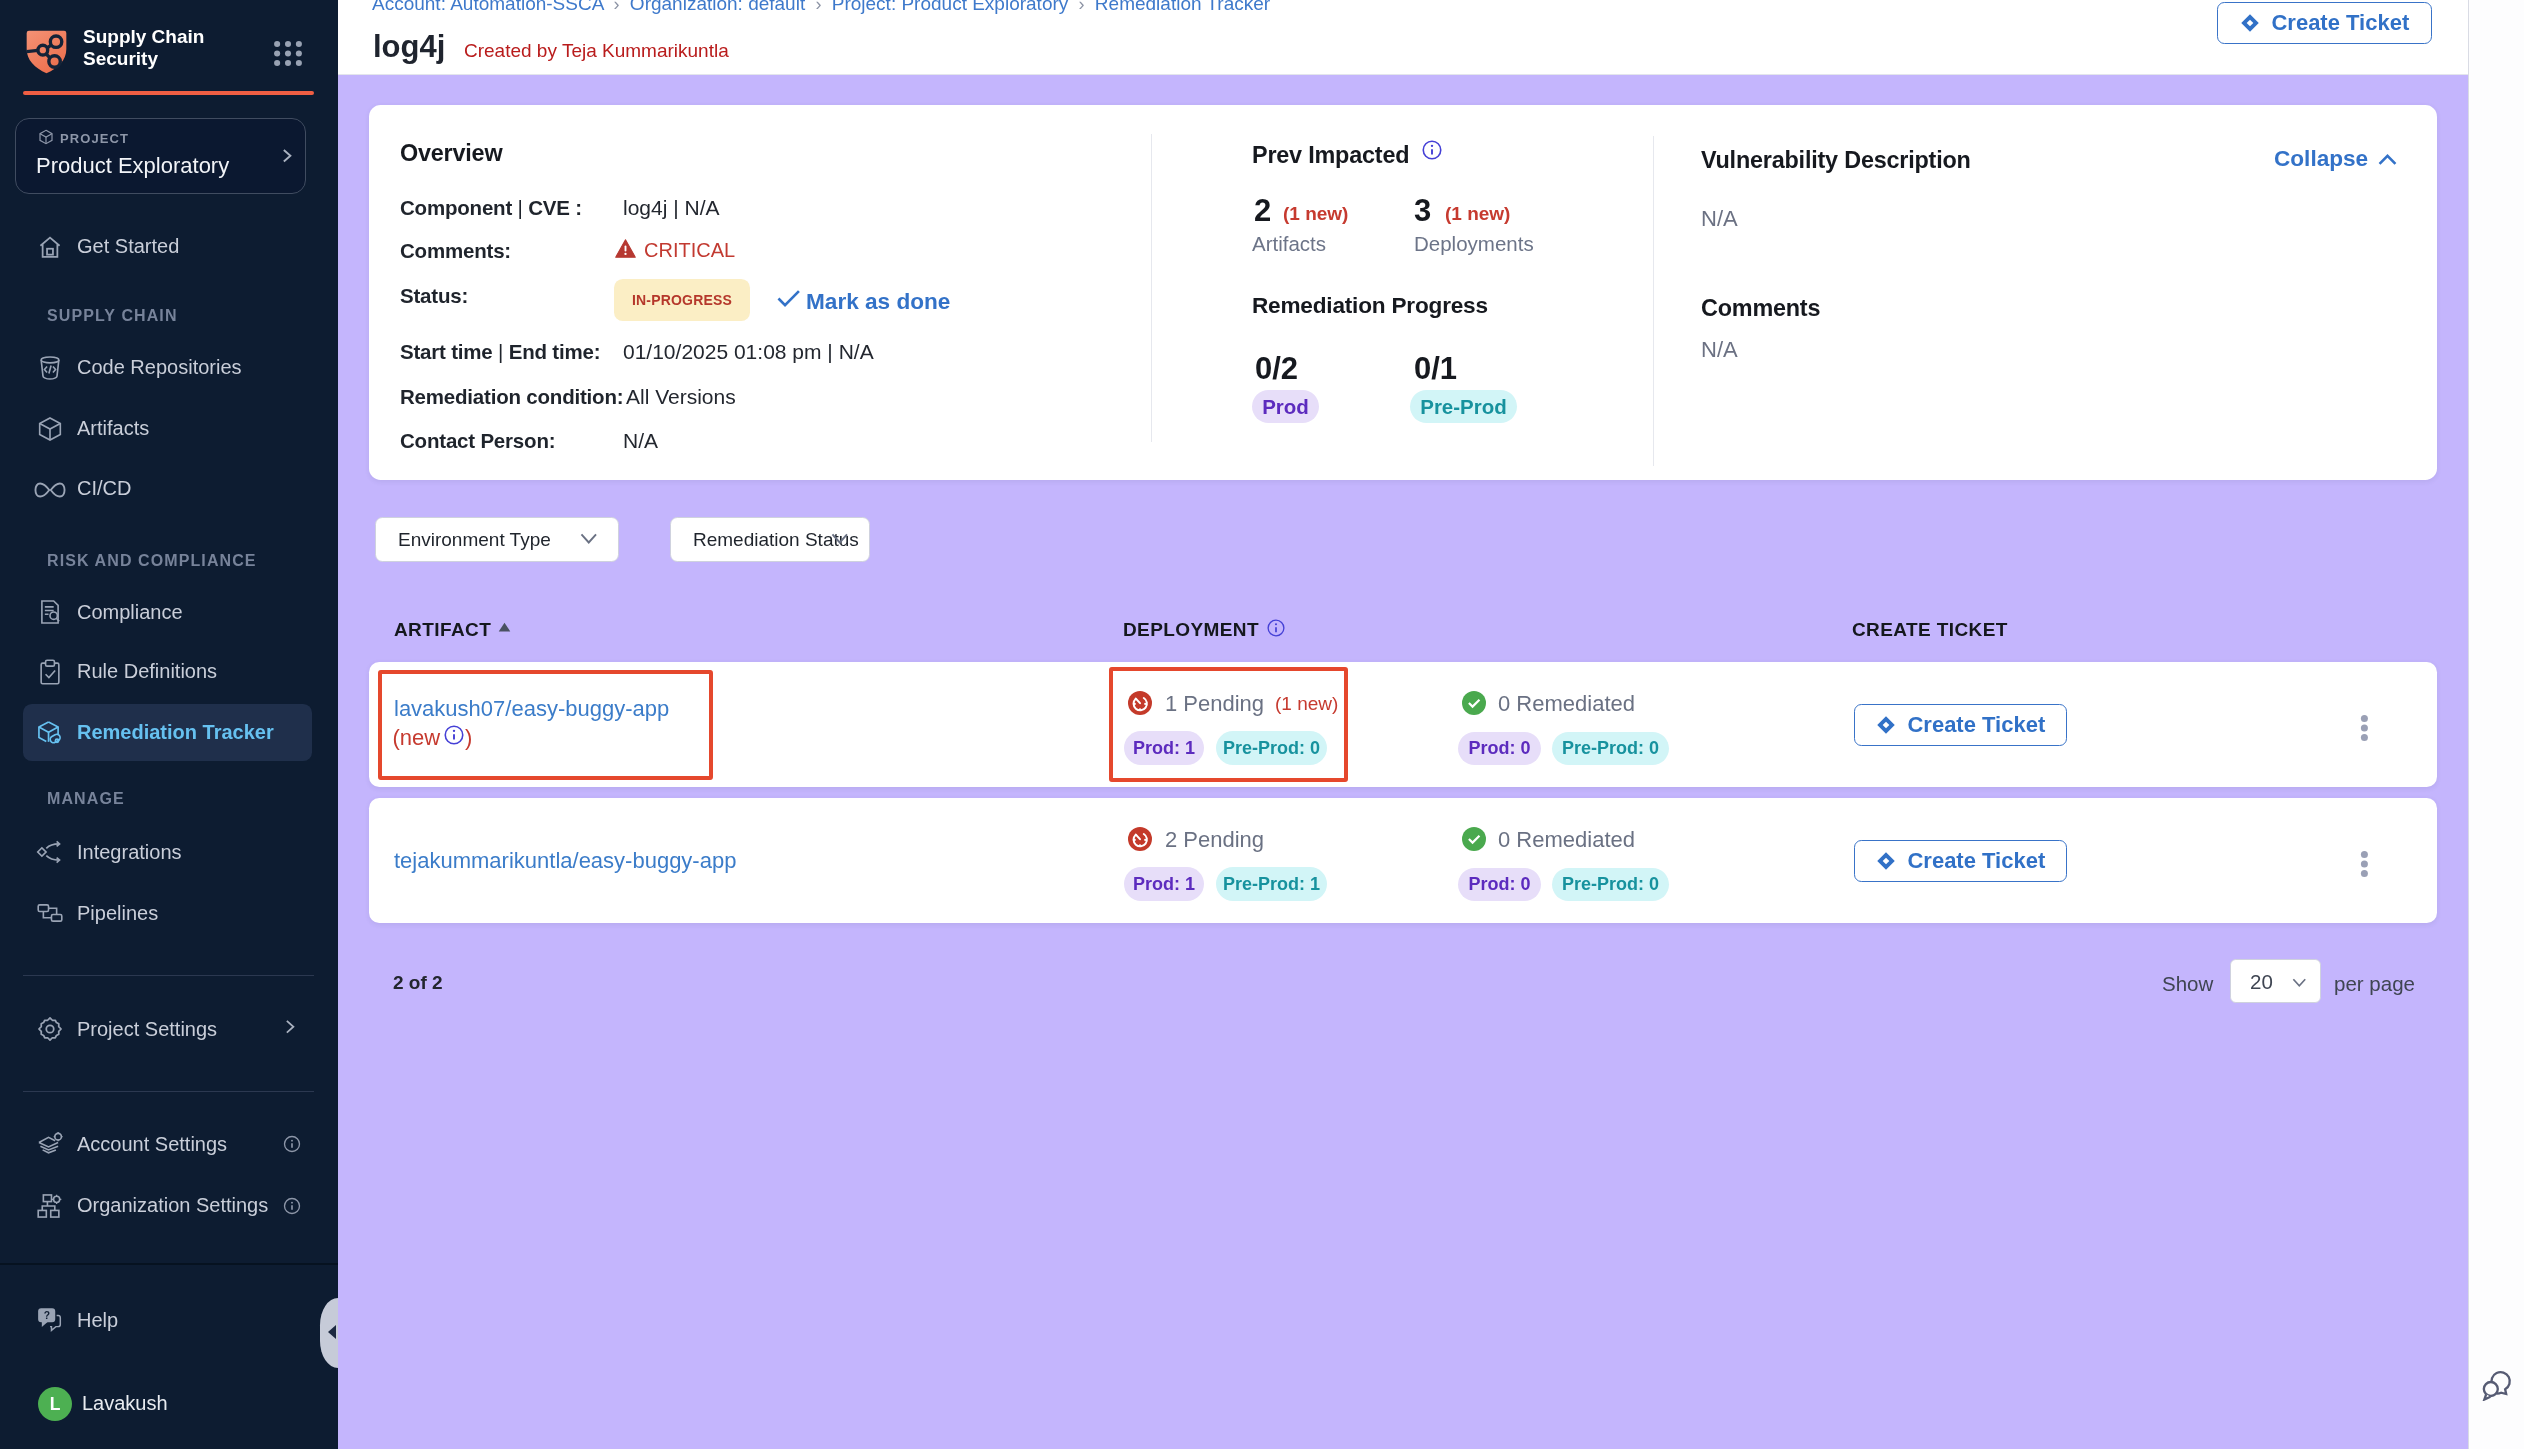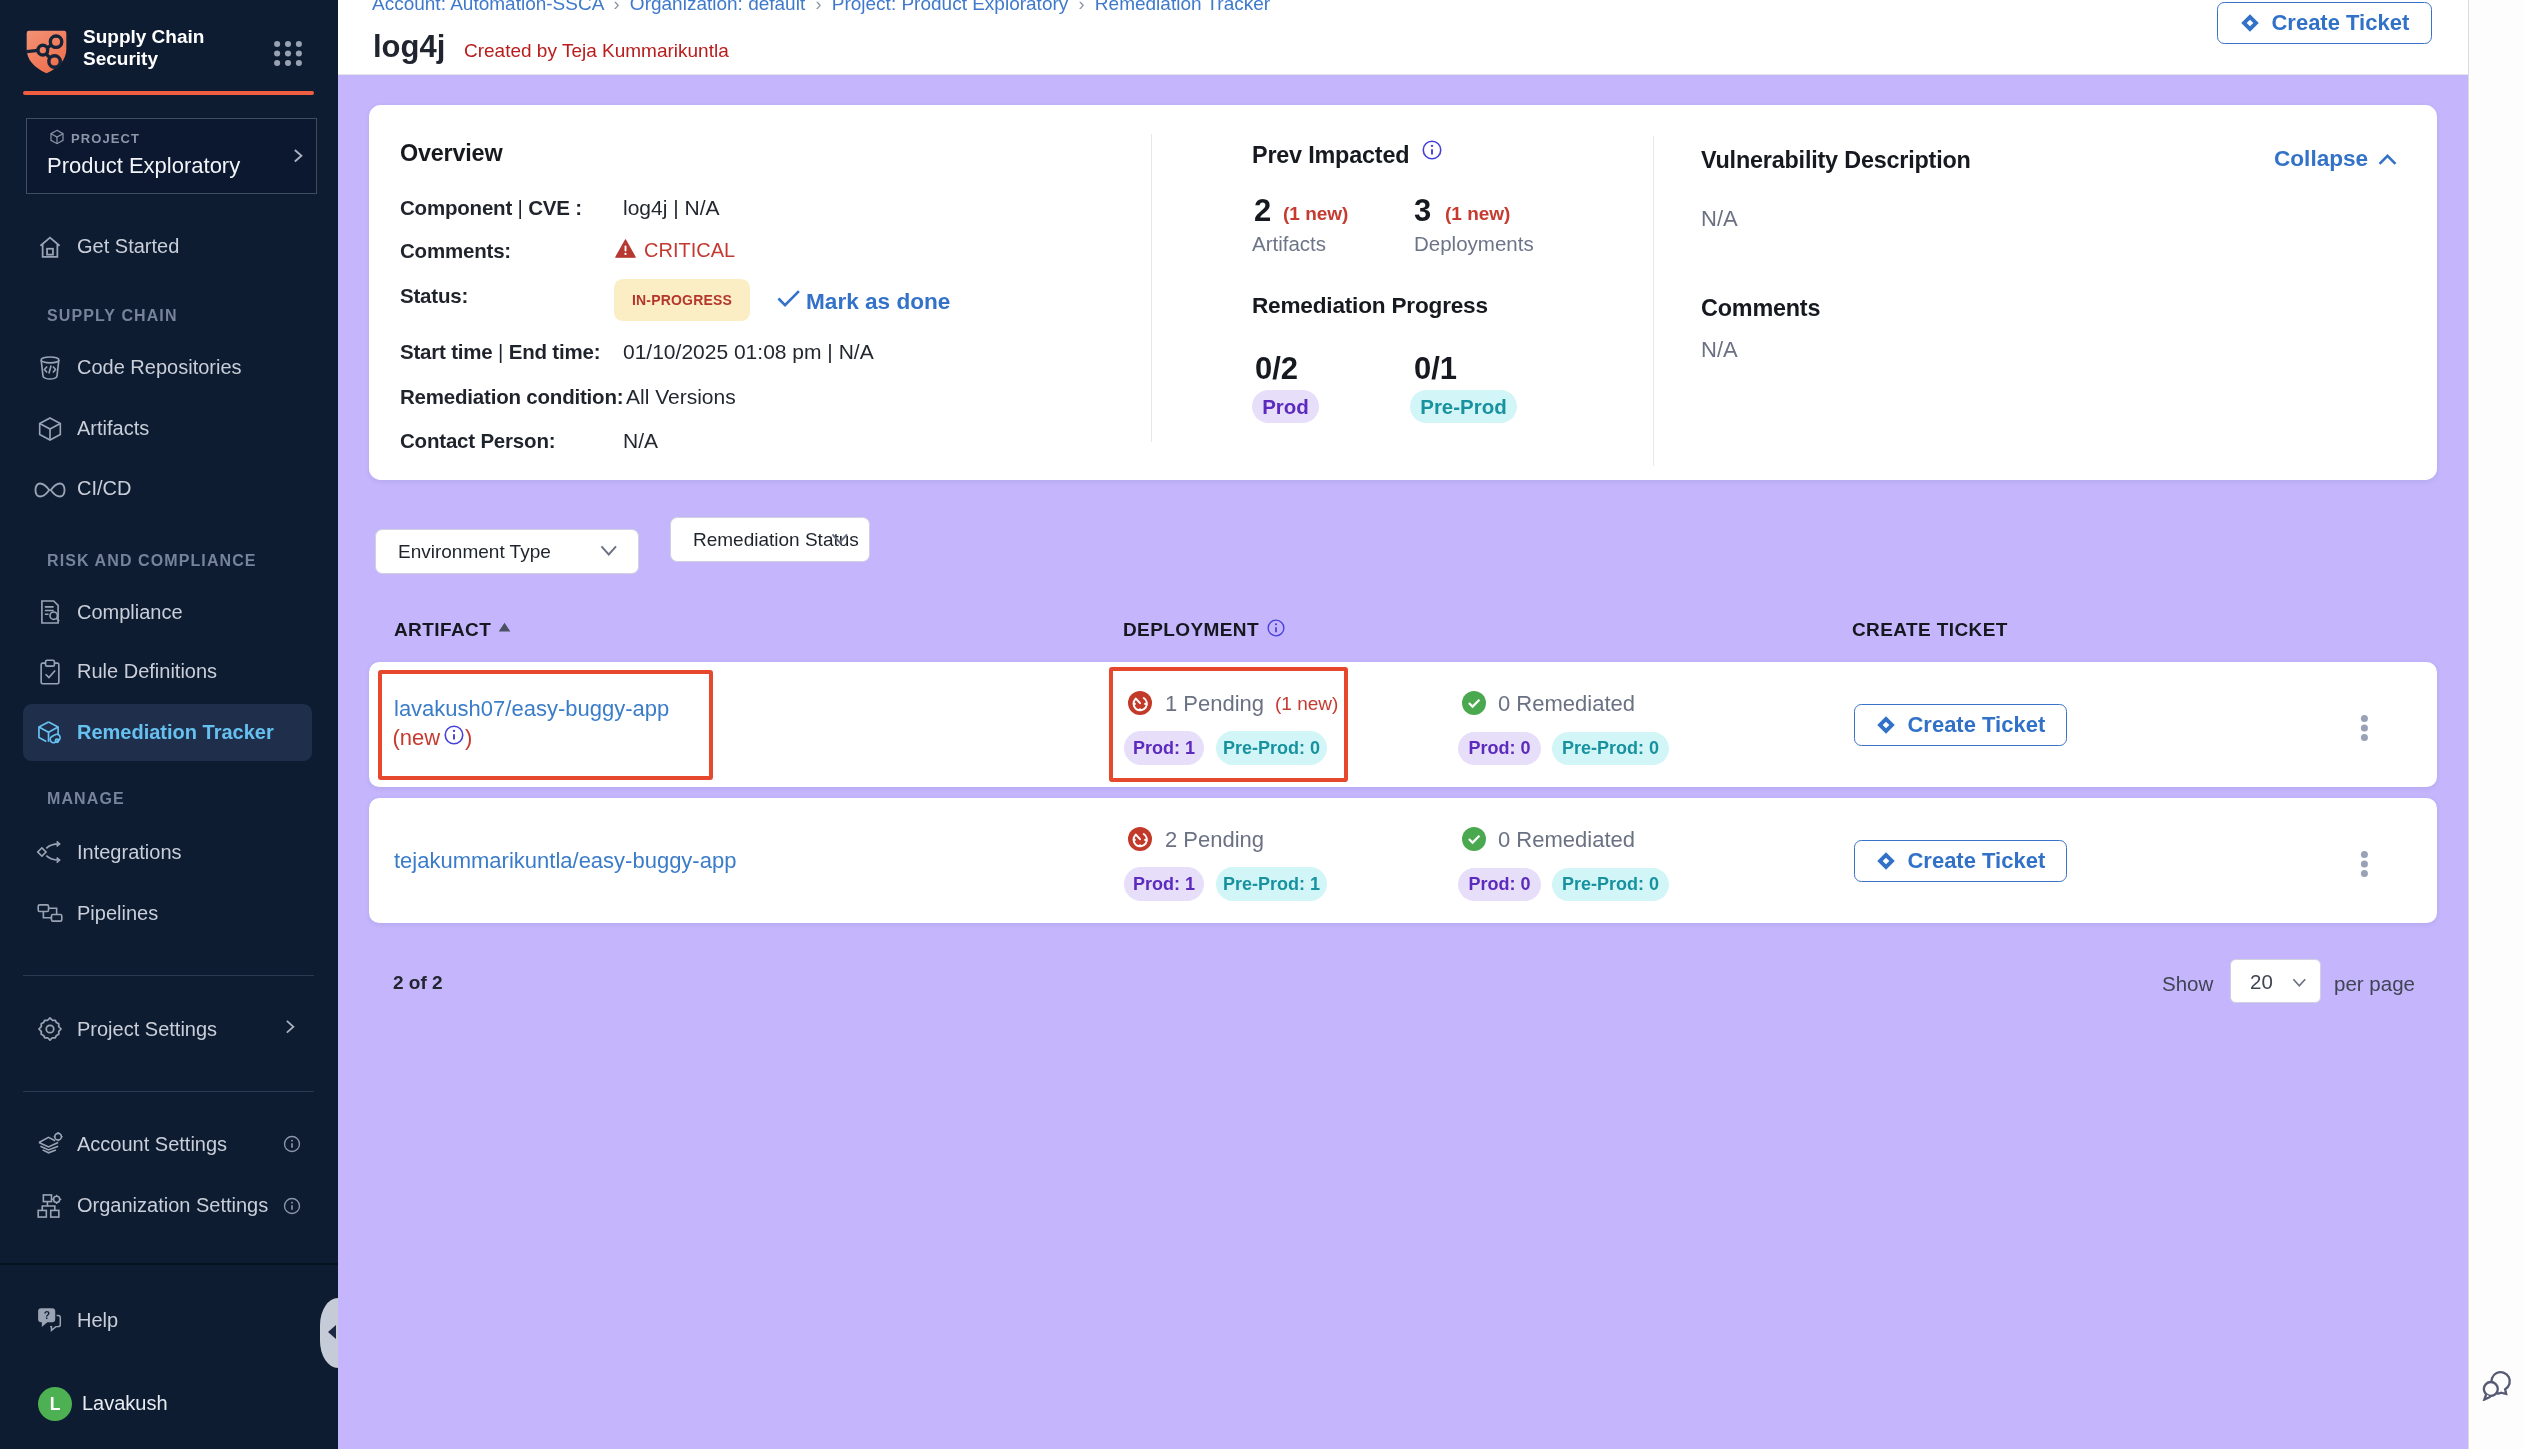--- a/index.html
+++ b/index.html
@@ -59,21 +59,21 @@
       <circle cx="7" cy="20" r="4.2"></circle>
         <circle cx="22" cy="20" r="4.2"></circle>
         <circle cx="37" cy="20" r="4.2"></circle>
       <circle cx="7" cy="33" r="4.2"></circle>
         <circle cx="22" cy="33" r="4.2"></circle>
         <circle cx="37" cy="33" r="4.2"></circle>
     </g>
   </svg>
   <div class="abs" style="left:23.4px;top:91px;width:291px;height:3.7px;background:#ef5e43;border-radius:2.2px"></div>
 
-  <div class="abs" style="left:26px;top:118px;width:291px;height:76px;background:#0b1830;border:1.5px solid #404c60;border-radius:0">
+  <div class="abs" style="left:15px;top:118px;width:291px;height:76px;background:#0b1830;border:1.5px solid #404c60;border-radius:14px">
     <svg class="abs" style="left:22px;top:10.2px" width="16" height="16" viewBox="0 0 24 24" fill="none" stroke="#8d96a8" stroke-width="1.8">
       <path d="M12 2 L21 7 V17 L12 22 L3 17 V7 Z"></path>
         <path d="M3 7 L12 12 L21 7"></path>
         <path d="M12 12 V22"></path>
     </svg>
     <div class="abs" style="left:44px;top:11.7px;font-size:13px;font-weight:bold;letter-spacing:1.1px;color:#8d96a8">PROJECT</div>
     <div class="abs" style="left:20px;top:34px;font-size:22px;color:#f2f4f8">Product Exploratory</div>
     <svg class="abs" style="left:262px;top:28px" width="17.5" height="17.5" viewBox="0 0 24 24" fill="none" stroke="#aab2c0" stroke-width="2.6">
         <path d="M8 4 L17 12 L8 20"></path>
       </svg>
@@ -276,21 +276,21 @@
     <div class="abs" style="left:1332px;top:42px;font-size:23.4px;letter-spacing:-0.2px;font-weight:bold;color:#16191f">Vulnerability Description</div>
     <div class="abs" style="left:1332px;top:101px;font-size:22px;color:#6b7183">N/A</div>
     <div class="abs" style="left:1332px;top:190px;font-size:23.4px;letter-spacing:-0.2px;font-weight:bold;color:#16191f">Comments</div>
     <div class="abs" style="left:1332px;top:232px;font-size:22px;color:#6b7183">N/A</div>
     <div class="abs" style="left:1905px;top:41px;font-size:22.6px;font-weight:bold;color:#3372c8">Collapse</div>
     <svg class="abs" style="left:2009px;top:48px" width="19" height="13" viewBox="0 0 26 18" fill="none" stroke="#3372c8" stroke-width="3.6">
         <path d="M2 15 L13 4 L24 15"></path>
       </svg>
   </div>
 
-  <div class="filterbox" style="left:37px;top:454px;width:264px">Environment Type
+  <div class="filterbox" style="left:37px;top:442px;width:244px">Environment Type
     <svg style="position:absolute;right:20.5px;top:14.6px" width="17.5" height="11.7" viewBox="0 0 24 16" fill="none" stroke="#6a7183" stroke-width="2.6">
         <path d="M2 2 L12 13 L22 2"></path>
       </svg>
   </div>
   <div class="filterbox" style="left:332px;top:442px;width:200px">Remediation Status
     <svg style="position:absolute;right:20.5px;top:14.6px" width="17.5" height="11.7" viewBox="0 0 24 16" fill="none" stroke="#6a7183" stroke-width="2.6">
         <path d="M2 2 L12 13 L22 2"></path>
       </svg>
   </div>
 

